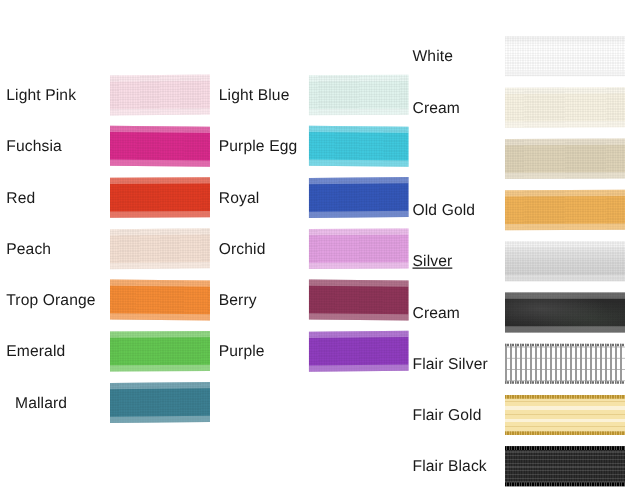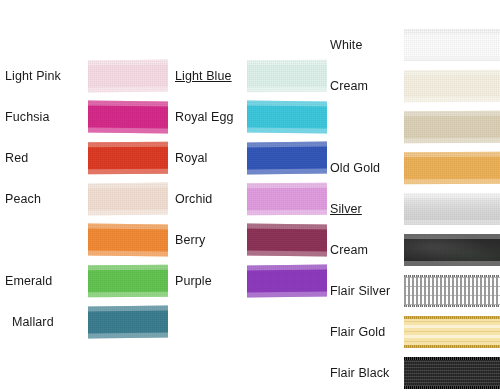--- a/index.html
+++ b/index.html
@@ -139,46 +139,47 @@
         <div class="ribbon" style="--c: #e03b23;">
           <div class="weave"></div>
         </div>
       </div>
       <div class="label" style="left: 5px; top: 193px;">Peach</div>
       <div class="swatch tilt-a" style="left: 88px; top: 180px; width: 80px; height: 38px;">
         <div class="ribbon" style="--c: #f4e0d3;">
           <div class="weave"></div>
         </div>
       </div>
+      <div class="label" style="left: 5px; top: 234px;">Trop Orange</div>
       <div class="swatch tilt-b" style="left: 88px; top: 221px; width: 80px; height: 38px;">
         <div class="ribbon" style="--c: #f58b35;">
           <div class="weave"></div>
         </div>
       </div>
       <div class="label" style="left: 5px; top: 275px;">Emerald</div>
       <div class="swatch tilt-c" style="left: 88px; top: 262px; width: 80px; height: 38px;">
         <div class="ribbon" style="--c: #63c651;">
           <div class="weave"></div>
         </div>
       </div>
       <div class="label" style="left: 12px; top: 316px;">Mallard</div>
       <div class="swatch tilt-a" style="left: 88px; top: 303px; width: 80px; height: 38px;">
         <div class="ribbon" style="--c: #3c7f92;">
           <div class="weave"></div>
         </div>
       </div>
     </div>
     <div class="col" style="left: 0px; width: 500px; height: 392px;">
-      <div class="label" style="left: 175px; top: 70px; text-decoration: underline;">Light Blue</div>
+      <div class="label" style="left: 175px; top: 70px;">Light Blue</div>
       <div class="swatch tilt-c" style="left: 247px; top: 57px; width: 80px; height: 38px;">
         <div class="ribbon" style="--c: #dff2ec;">
           <div class="weave"></div>
         </div>
       </div>
-      <div class="label" style="left: 175px; top: 111px;">Royal Egg</div>
+      <div class="label" style="left: 175px; top: 111px;">Purple Egg</div>
       <div class="swatch tilt-b" style="left: 247px; top: 98px; width: 80px; height: 38px;">
         <div class="ribbon" style="--c: #3fc8dd;">
           <div class="weave"></div>
         </div>
       </div>
       <div class="label" style="left: 175px; top: 152px;">Royal</div>
       <div class="swatch tilt-a" style="left: 247px; top: 139px; width: 80px; height: 38px;">
         <div class="ribbon" style="--c: #3457b8;">
           <div class="weave"></div>
         </div>

